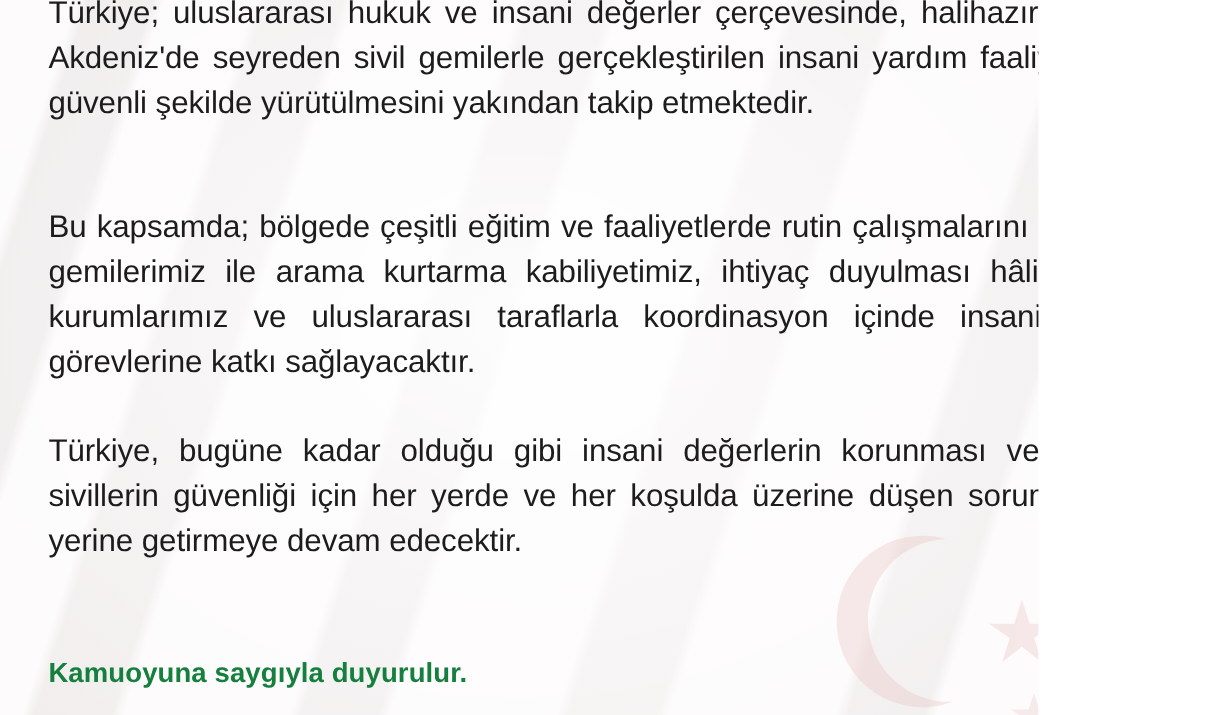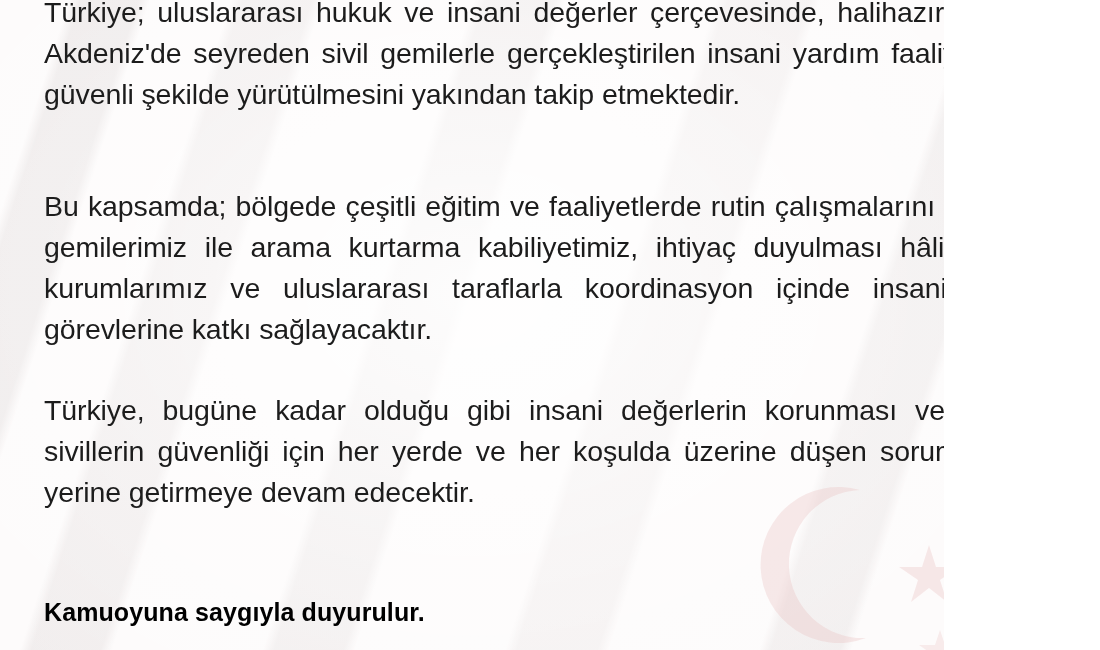--- a/index.html
+++ b/index.html
@@ -87,21 +87,21 @@
     margin: 0;
   }
   .p1 { position: absolute; top: -8px; left: 0; width: 1012px; }
   .p2 { position: absolute; top: 186px; left: 0; width: 1012px; }
   .p3 { position: absolute; top: 390px; left: 0; width: 1012px; }
 
   .closing {
     position: absolute;
     top: 598px;
     left: 0;
-    color: #000000;
+    color: #15803d;
     font-size: 25px;
     font-weight: bold;
     letter-spacing: 0.1px;
     text-align: right;
   }
 </style>
 </head>
 <body>
 
 <div class="statement-card">

